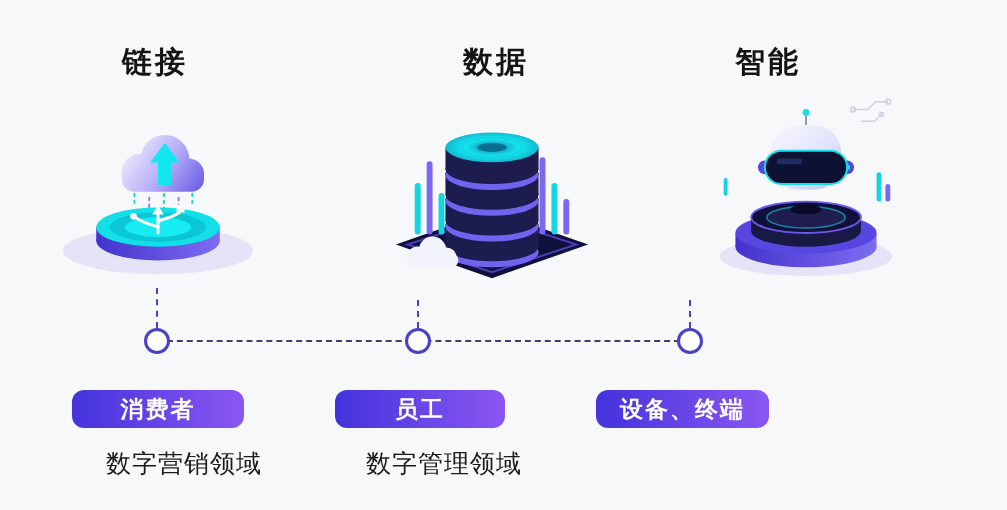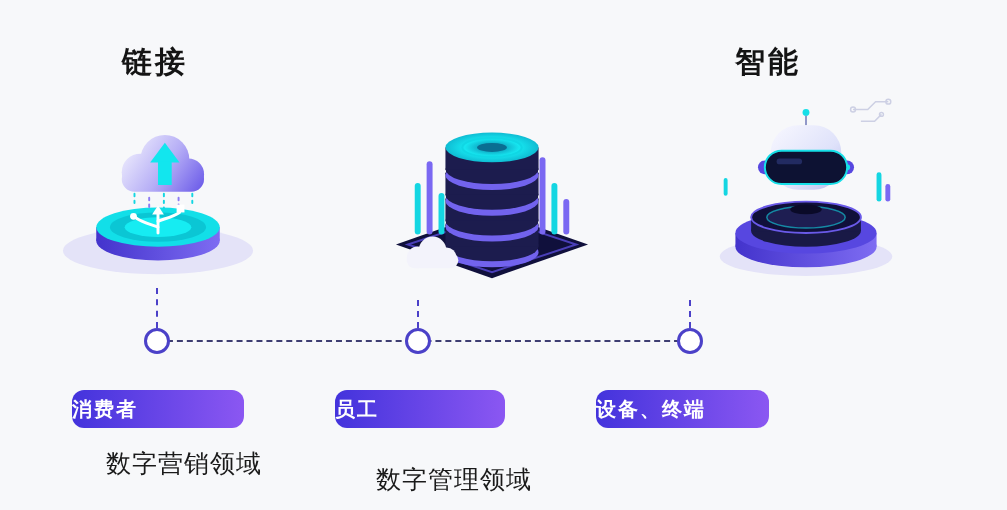--- a/index.html
+++ b/index.html
@@ -27,36 +27,37 @@
   .vline{position:absolute;width:0;border-left:2px dashed #4b41c8;}
   .v1{left:156px;top:288px;height:40px;}
   .v2{left:417px;top:300px;height:28px;}
   .v3{left:689px;top:300px;height:28px;}
   .node{position:absolute;width:26px;height:26px;border-radius:50%;background:#ffffff;
     border:3px solid #4b41c8;top:328px;}
   .n1{left:144px;} .n2{left:405px;} .n3{left:677px;}
 
   .pill{position:absolute;top:390px;height:38px;border-radius:12px;
     background:linear-gradient(90deg,var(--pill-start),var(--pill-end));
-    color:#ffffff;font-size:20px;font-weight:700;letter-spacing:2px;
-    text-align:left;line-height:38px;}
+    color:#ffffff;font-size:23px;font-weight:700;letter-spacing:2px;
+    text-align:center;line-height:38px;}
   .p1{left:72px;width:172px;}
   .p2{left:335px;width:170px;}
   .p3{left:596px;width:173px;}
 
   .field{position:absolute;top:447px;width:200px;text-align:right;
     font-size:25px;font-weight:500;color:#1a1a1a;letter-spacing:1px;}
-  .f1{left:62px;} .f2{left:332px;margin-top:16px;} .f3{left:582px;}
+  .f1{left:62px;} .f2{left:322px;} .f3{left:582px;}
 </style>
 </head>
 <body>
 
 <div class="canvas">
 
   <div class="col-title t1">链接</div>
+  <div class="col-title t2">数据</div>
   <div class="col-title t3">智能</div>
 
   <div class="illus i1">
     <svg viewBox="0 0 200 205">
       <defs>
         <linearGradient id="s1-plat" x1="0" y1="0" x2="1" y2="0">
           <stop offset="0" stop-color="#4333cc"></stop>
             <stop offset="1" stop-color="#7e6cf2"></stop>
         </linearGradient>
         <linearGradient id="s1-cloud" gradientUnits="userSpaceOnUse" x1="62" y1="58" x2="150" y2="118">

